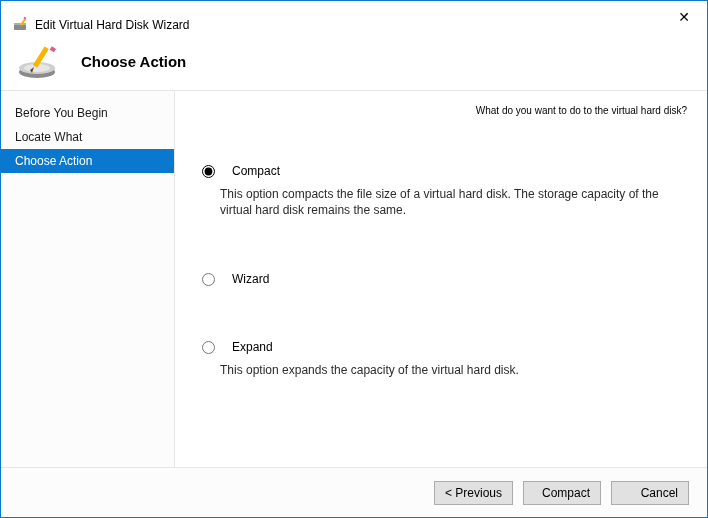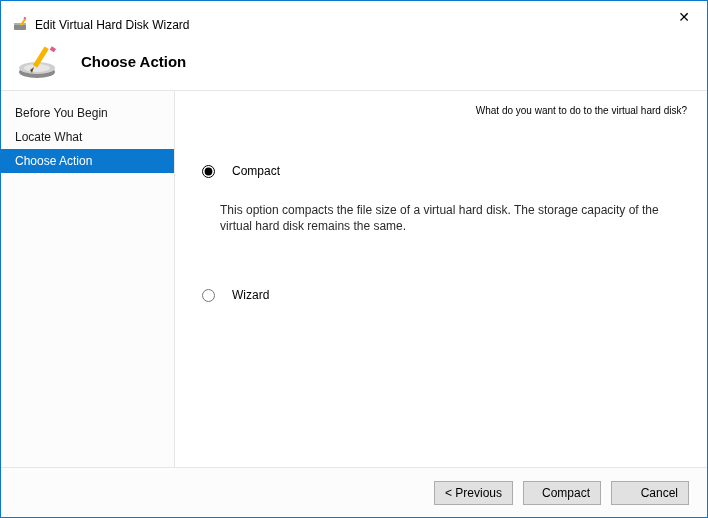--- a/index.html
+++ b/index.html
@@ -20,21 +20,21 @@
   .step { padding:5px 10px 5px 14px; font-size:12px; cursor:pointer; color:#1a1a1a; }
   .step.active { background:#0b78d0; color:#fff; }
 
   .content { flex:1; padding:14px 20px 10px 22px; overflow:auto; }
   .question { margin:0 0 12px 0; font-size:10px;text-align:right; }
 
   .opt-group { display:flex; flex-direction:column; gap:18px; }
   .opt { display:flex; align-items:flex-start; gap:14px;margin-top:36px; }
   .opt input[type=radio] { margin-top:1px; width:13px; height:13px; accent-color:#000; }
   .opt-label { font-size:12px; }
-  .opt-desc { font-size:12px; color:#2b2b2b; margin-top:24px; line-height:1.35; padding-left:0; }
+  .opt-desc { font-size:12px; color:#2b2b2b; margin-top:8px; line-height:1.35; padding-left:0; }
   .opt-desc-wrap { padding-left:23px; }
 
   .footer { height:50px; border-top:1px solid #e6e6e6; display:flex; align-items:center; justify-content:flex-end; padding:0 18px; gap:10px; background:#fcfcfc; }
   .btn { min-width:78px; height:24px; font-size:12px; background:#e1e1e1; border:1px solid #adadad; cursor:pointer; padding:0 10px; font-family:inherit;text-align:right; }
   .btn.primary { border:2px solid #0b78d0; background:#e1e1e1; }
 </style>
 </head>
 <body>
 
 <div class="window">
@@ -91,20 +91,29 @@
           </div>
         </div>
 
         <div>
           <label class="opt">
             <input type="radio" name="act" style="">
             <span class="opt-label">Wizard</span>
           </label>
         </div>
 
+        <div>
+          <label class="opt">
+            <input type="radio" name="act" style="">
+            <span class="opt-label">Expand</span>
+          </label>
+          <div class="opt-desc-wrap">
+            <div class="opt-desc">This option expands the capacity of the virtual hard disk.</div>
+          </div>
+        </div>
 
       </div>
     </div>
 
   </div>
 
   <div class="footer">
     <button class="btn">&lt; Previous</button>
     <button class="btn">Compact</button>
     <button class="btn">Cancel</button>

